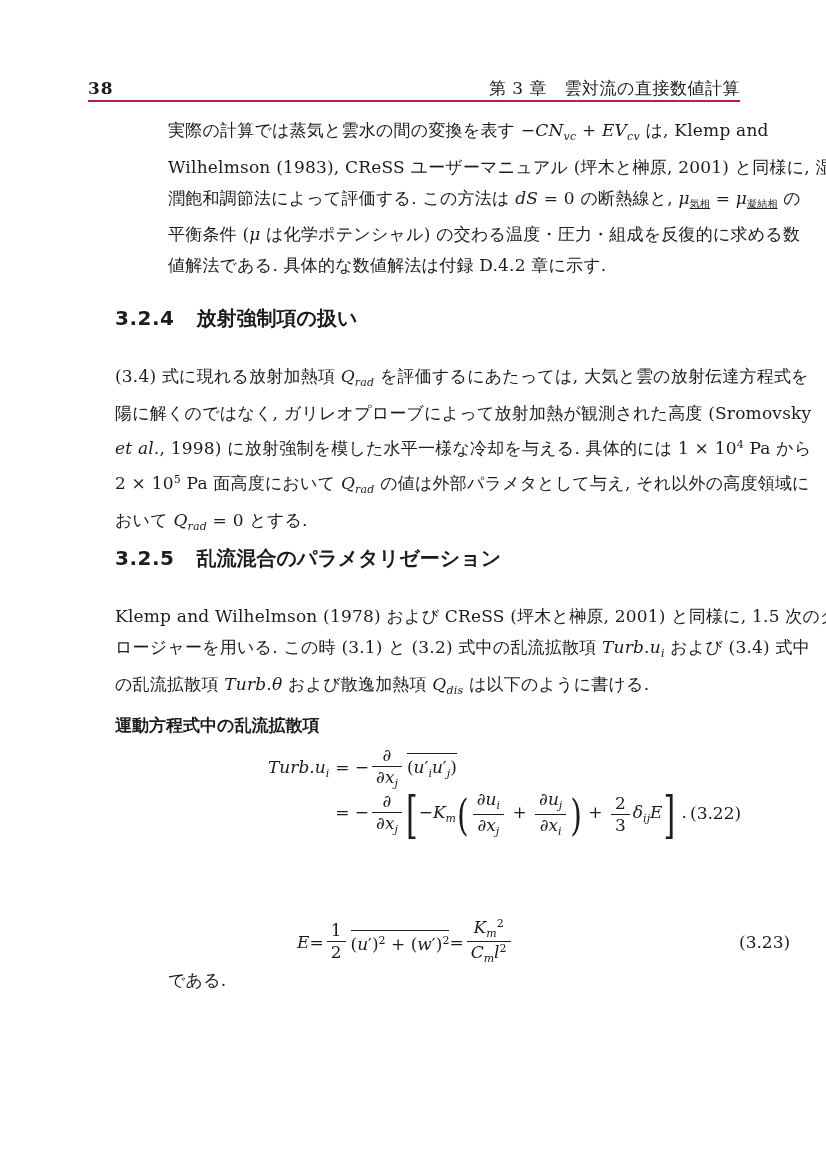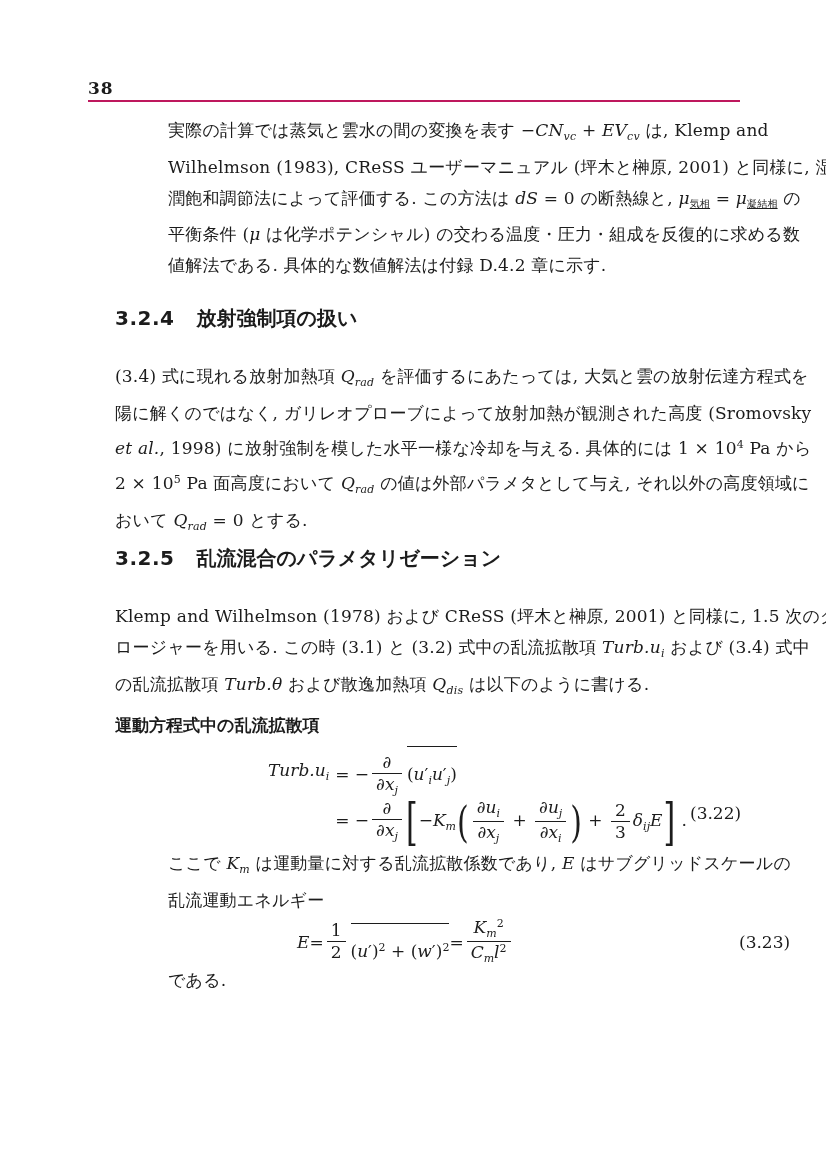--- a/index.html
+++ b/index.html
@@ -39,21 +39,21 @@
     font-weight: bold; font-size: 17px; white-space: nowrap;
   }
   
   .i    { font-style: italic; }
   .isub { font-style: italic; font-size: 11px; vertical-align: -4px; }
   .subcjk { font-size: 10px; vertical-align: -3px; text-decoration: underline; }
   .sup  { font-size: 11px; vertical-align: 6px; }
   .frac { display: inline-flex; flex-direction: column; vertical-align: middle; text-align: center; margin: 0 3px; }
   .fnum { display: block; padding: 0 4px 1px; border-bottom: 1px solid #1c1c1c; line-height: 1.12; }
   .fden { display: block; padding: 1px 4px 0; line-height: 1.12; }
-  .over { display: inline-block; border-top: 1px solid #1c1c1c; padding-top: 18px; line-height: 1.15; margin-left: 2px; }
+  .over { display: inline-block; border-top: 1px solid #1c1c1c; padding-top: 4px; line-height: 1.15; margin-left: 2px; }
   .big  { display: inline-block; vertical-align: middle; line-height: 0.9; font-size: 30px; margin: 0 1px; }
   
   .eqgrid {
     position: absolute; top: 746px; left: 268px;
     display: grid; grid-template-columns: max-content max-content;
     align-items: center; 
     font-size: 17px;
   }
   .eqgrid .lhs { justify-self: end; padding-right: 6px; }
   .eqrow {
@@ -65,20 +65,21 @@
   .eqnum-322 { top: 803px; left: 690px; }
   .eqnum-323 { top: 932px; left: 691px; margin-left: 48px; }
 </style>
 </head>
 <body>
 
 <div class="page">
 
   <div class="header">
     <span class="pagenum">38</span>
+    <span class="chapter">第 3 章　雲対流の直接数値計算</span>
   </div>
 
   <div class="para" style="top:115px; left:168px;">
     <div class="tline"><span>実際の計算では蒸気と雲水の間の変換を表す </span><span>−</span><span class="i">CN</span><span class="isub">vc</span><span> + </span><span class="i">EV</span><span class="isub">cv</span><span> は, Klemp and</span></div>
     <div class="tline"><span>Wilhelmson (1983), CReSS ユーザーマニュアル (坪木と榊原, 2001) と同様に, 湿</span></div>
     <div class="tline"><span>潤飽和調節法によって評価する. この方法は </span><span class="i">dS</span><span> = 0 の断熱線と, </span><span class="i">μ</span><span class="subcjk">気相</span><span> = </span><span class="i">μ</span><span class="subcjk">凝結相</span><span> の</span></div>
     <div class="tline"><span>平衡条件 (</span><span class="i">μ</span><span> は化学ポテンシャル) の交わる温度・圧力・組成を反復的に求める数</span></div>
     <div class="tline"><span>値解法である. 具体的な数値解法は付録 D.4.2 章に示す.</span></div>
   </div>
 
@@ -122,24 +123,20 @@
         </span><span> + </span><span class="frac">
           <span class="fnum"><span>∂</span><span class="i">u</span><span class="isub">j</span></span>
           <span class="fden"><span class="i">∂x</span><span class="isub">i</span></span>
         </span><span class="big" style="transform: scaleY(1.45);">)</span><span> + </span><span class="frac">
           <span class="fnum"><span>2</span></span>
           <span class="fden"><span>3</span></span>
         </span><span class="i">δ</span><span class="isub">ij</span><span class="i">E</span><span class="big" style="transform: scaleY(1.7);">]</span><span> .</span></div>
   </div>
   <div class="eqnum eqnum-322">(3.22)</div>
 
-  <div class="para" style="top:848px; left:168px;">
-    <div class="tline"><span>ここで </span><span class="i">K</span><span class="isub">m</span><span> は運動量に対する乱流拡散係数であり, </span><span class="i">E</span><span> はサブグリッドスケールの</span></div>
-    <div class="tline"><span>乱流運動エネルギー</span></div>
-  </div>
 
   <div class="eqrow">
       <span class="i">E</span>
       <span> = </span>
       <span class="frac">
         <span class="fnum"><span>1</span></span>
         <span class="fden"><span>2</span></span>
       </span>
       <span class="over"><span>(</span><span class="i">u</span><span>′</span><span>)</span><span class="sup">2</span><span> + (</span><span class="i">w</span><span>′</span><span>)</span><span class="sup">2</span></span>
       <span> = </span>

